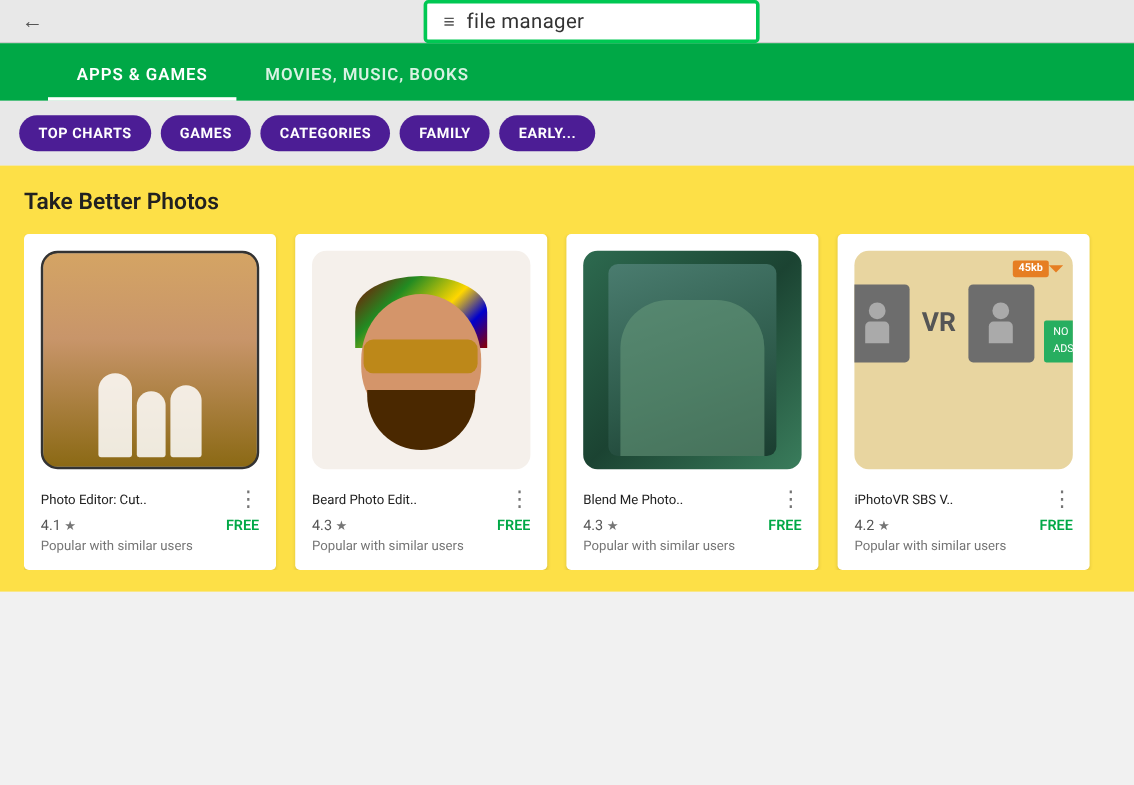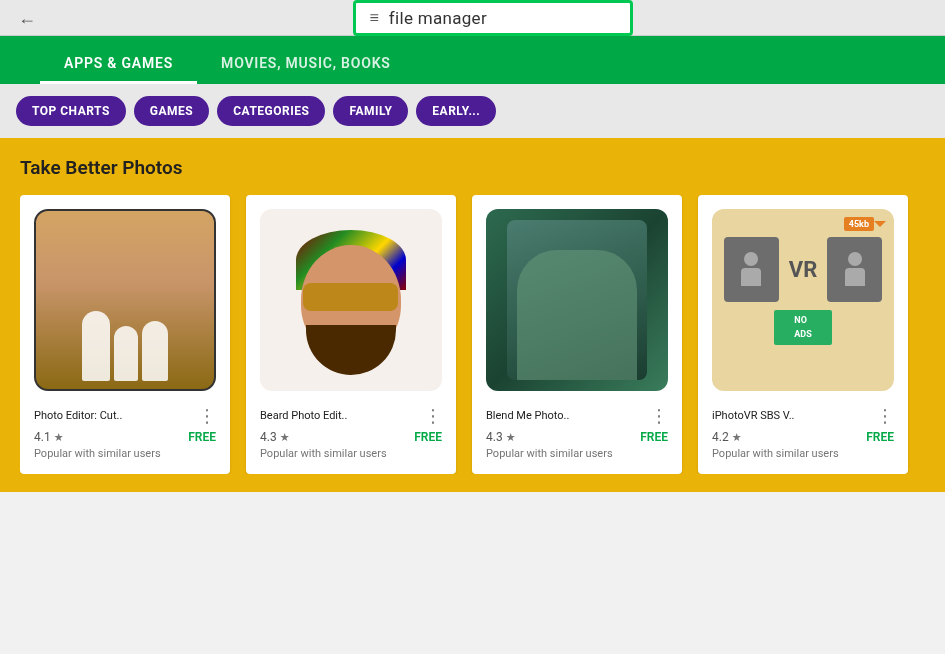--- a/index.html
+++ b/index.html
@@ -96,21 +96,21 @@
       letter-spacing: 0.5px;
       padding: 8px 16px;
       border-radius: 20px;
       cursor: pointer;
       white-space: nowrap;
       text-transform: uppercase;
     }
 
     
     .main-content {
-      background: #eab308;
+      background: #fde047;
       padding: 18px 20px;
     }
 
     .section-title {
       font-size: 19px;
       font-weight: 600;
       color: #212121;
       margin-bottom: 16px;
     }
 
@@ -428,37 +428,37 @@
         <div class="popular-text">Popular with similar users</div>
       </div>
     </div>
 
     <div class="app-card">
       <div class="app-thumbnail thumb-vr" style="position:relative;">
         <div style="position:absolute;top:8px;right:8px;display:flex;flex-direction:row;align-items:center;">
           <div style="background:#e67e22;color:white;font-size:9px;font-weight:bold;padding:2px 5px;border-radius:2px;">45kb</div>
           <div style="width:0;height:0;border-left:6px solid transparent;border-right:6px solid transparent;border-top:6px solid #e67e22;"></div>
         </div>
-        <div style="display:flex;flex-direction:column;align-items:center;margin-top:20px;gap:8px;">
+        <div style="display:flex;align-items:flex-end;margin-top:20px;gap:8px;">
           <div style="display:flex;gap:10px;align-items:center;">
             <div class="vr-card-box">
               <div class="person-icon">
                 <div class="person-head"></div>
                 <div class="person-body"></div>
               </div>
             </div>
             <div class="vr-label">VR</div>
             <div class="vr-card-box">
               <div class="person-icon">
                 <div class="person-head"></div>
                 <div class="person-body"></div>
               </div>
             </div>
           </div>
-          <div style="background:#27ae60;color:white;font-size:9px;font-weight:bold;padding:4px 20px;border-radius:2px;line-height:1.5;">NO<br>ADS</div>
+          <div style="background:#27ae60;color:white;font-size:9px;font-weight:normal;padding:4px 8px;border-radius:2px;line-height:1.5;">NO<br>ADS</div>
         </div>
       </div>
       <div class="app-info">
         <div class="app-name-row">
           <span class="app-name">iPhotoVR SBS V..</span>
           <span class="more-icon">⋮</span>
         </div>
         <div class="rating-row">
           <span class="rating-val">
             <span>4.2</span>

